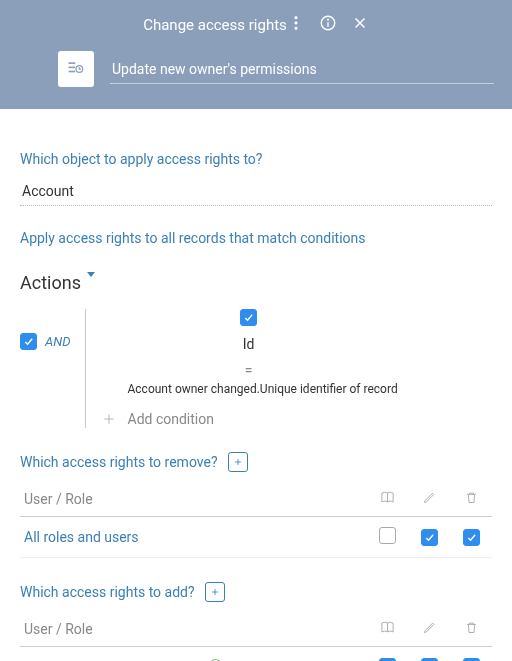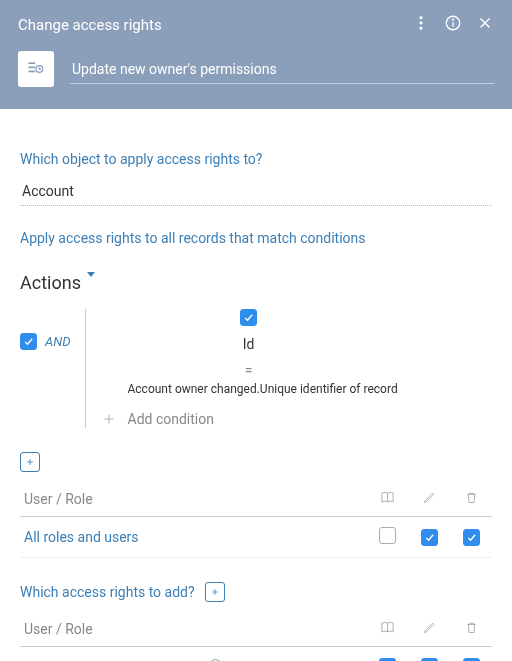--- a/index.html
+++ b/index.html
@@ -1,22 +1,22 @@
 <!DOCTYPE html>
 <html><head>
 <meta charset="utf-8">
 <style>
   html,body{margin:0;padding:0;font-family:-apple-system,BlinkMacSystemFont,"Segoe UI",Roboto,Arial,sans-serif;font-size:14px;color:#333;background:#fff;}
   .panel{width:512px;height:661px;box-sizing:border-box;overflow:hidden;}
   .hdr{background:#8b9fbb;color:#fff;padding:14px 18px 22px 18px;}
-  .hdr-top{display:flex;align-items:center;justify-content:space-between;}
+  .hdr-top{display:flex;align-items:center;justify-content:center;}
   .hdr-title{font-size:15px;font-weight:400;}
   .hdr-icons{display:flex;gap:14px;align-items:center;}
   .hdr-icons svg{width:18px;height:18px;stroke:#fff;fill:none;cursor:pointer;}
-  .hdr-body{display:flex;align-items:center;gap:16px;margin-top:16px;}
+  .hdr-body{display:flex;align-items:center;gap:16px;margin-top:16px;margin-left:40px;}
   .hdr-thumb{width:36px;height:36px;background:#fff;border-radius:3px;display:flex;align-items:center;justify-content:center;flex-shrink:0;}
   .hdr-thumb svg{width:20px;height:20px;fill:#8b9fbb;}
   .hdr-input{flex:1;border:none;border-bottom:1px solid rgba(255,255,255,.5);padding:6px 2px;color:#fff;font-size:14px;}
   .body{padding:18px 20px;}
   .sec-title{color:#3b7fb6;font-size:14px;margin:24px 0 10px 0;display:flex;align-items:center;gap:10px;}
   .sec-title:first-child{}
   .obj-input{width:100%;box-sizing:border-box;border:none;border-bottom:1px dotted #bbb;padding:6px 2px;font-size:14px;color:#333;}
   .actions-link{display:inline-flex;align-items:flex-start;gap:6px;color:#333;font-size:18px;margin:16px 0 6px 0;cursor:pointer;}
   .caret{width:0;height:0;border-left:4px solid transparent;border-right:4px solid transparent;border-top:5px solid #3b7fb6;display:inline-block;}
   .filter-block{display:flex;align-items:flex-start;gap:14px;margin-top:10px;}
@@ -121,20 +121,21 @@
                 <line x1="12" y1="4" x2="12" y2="20"></line>
                 <line x1="4" y1="12" x2="20" y2="12"></line>
               </svg>
             </span>
           <span>Add condition</span>
         </div>
       </div>
     </div>
 
     <div class="sec-title">
+      <span>Which access rights to remove?</span>
       <span class="plus-btn">
           <svg viewBox="0 0 24 24">
             <line x1="12" y1="5" x2="12" y2="19"></line>
             <line x1="5" y1="12" x2="19" y2="12"></line>
           </svg>
         </span>
     </div>
 
     <table class="rights">
       <thead>

